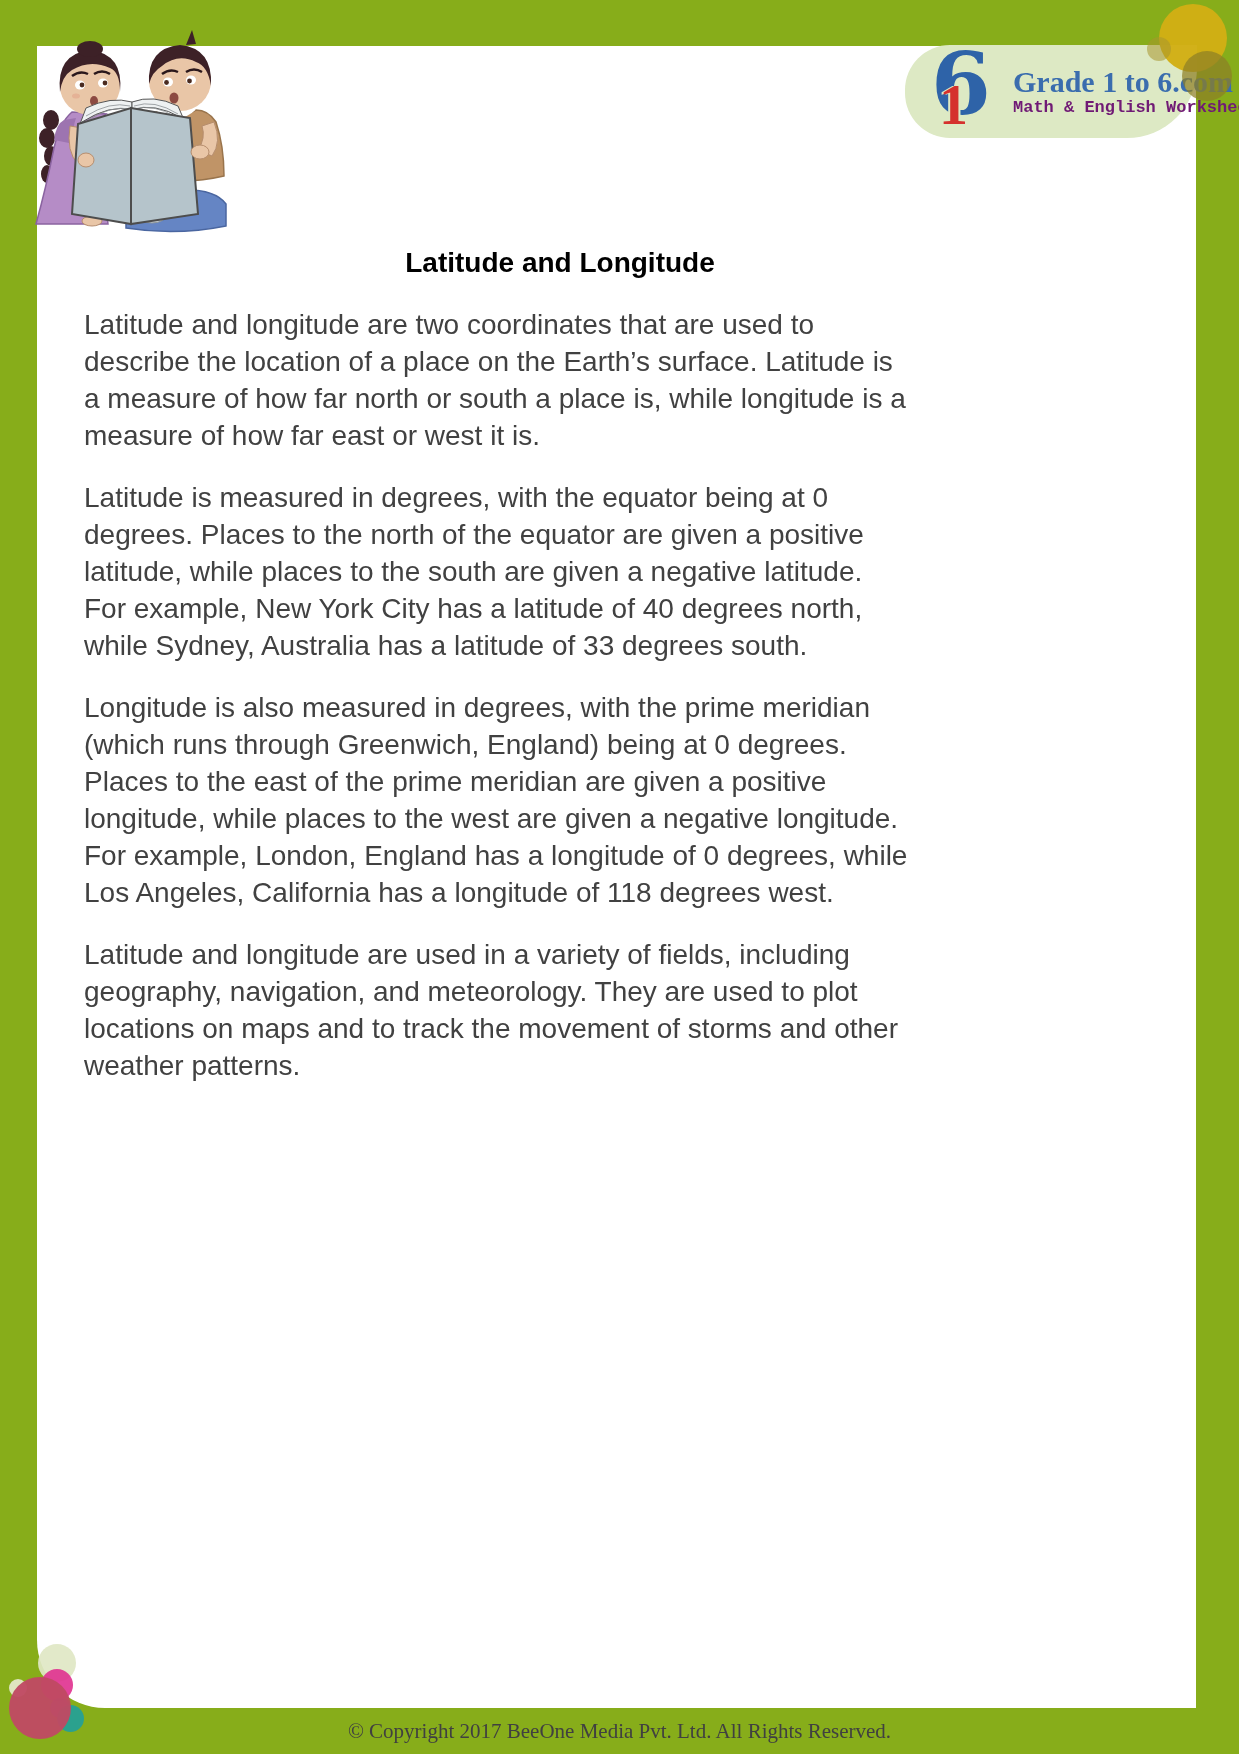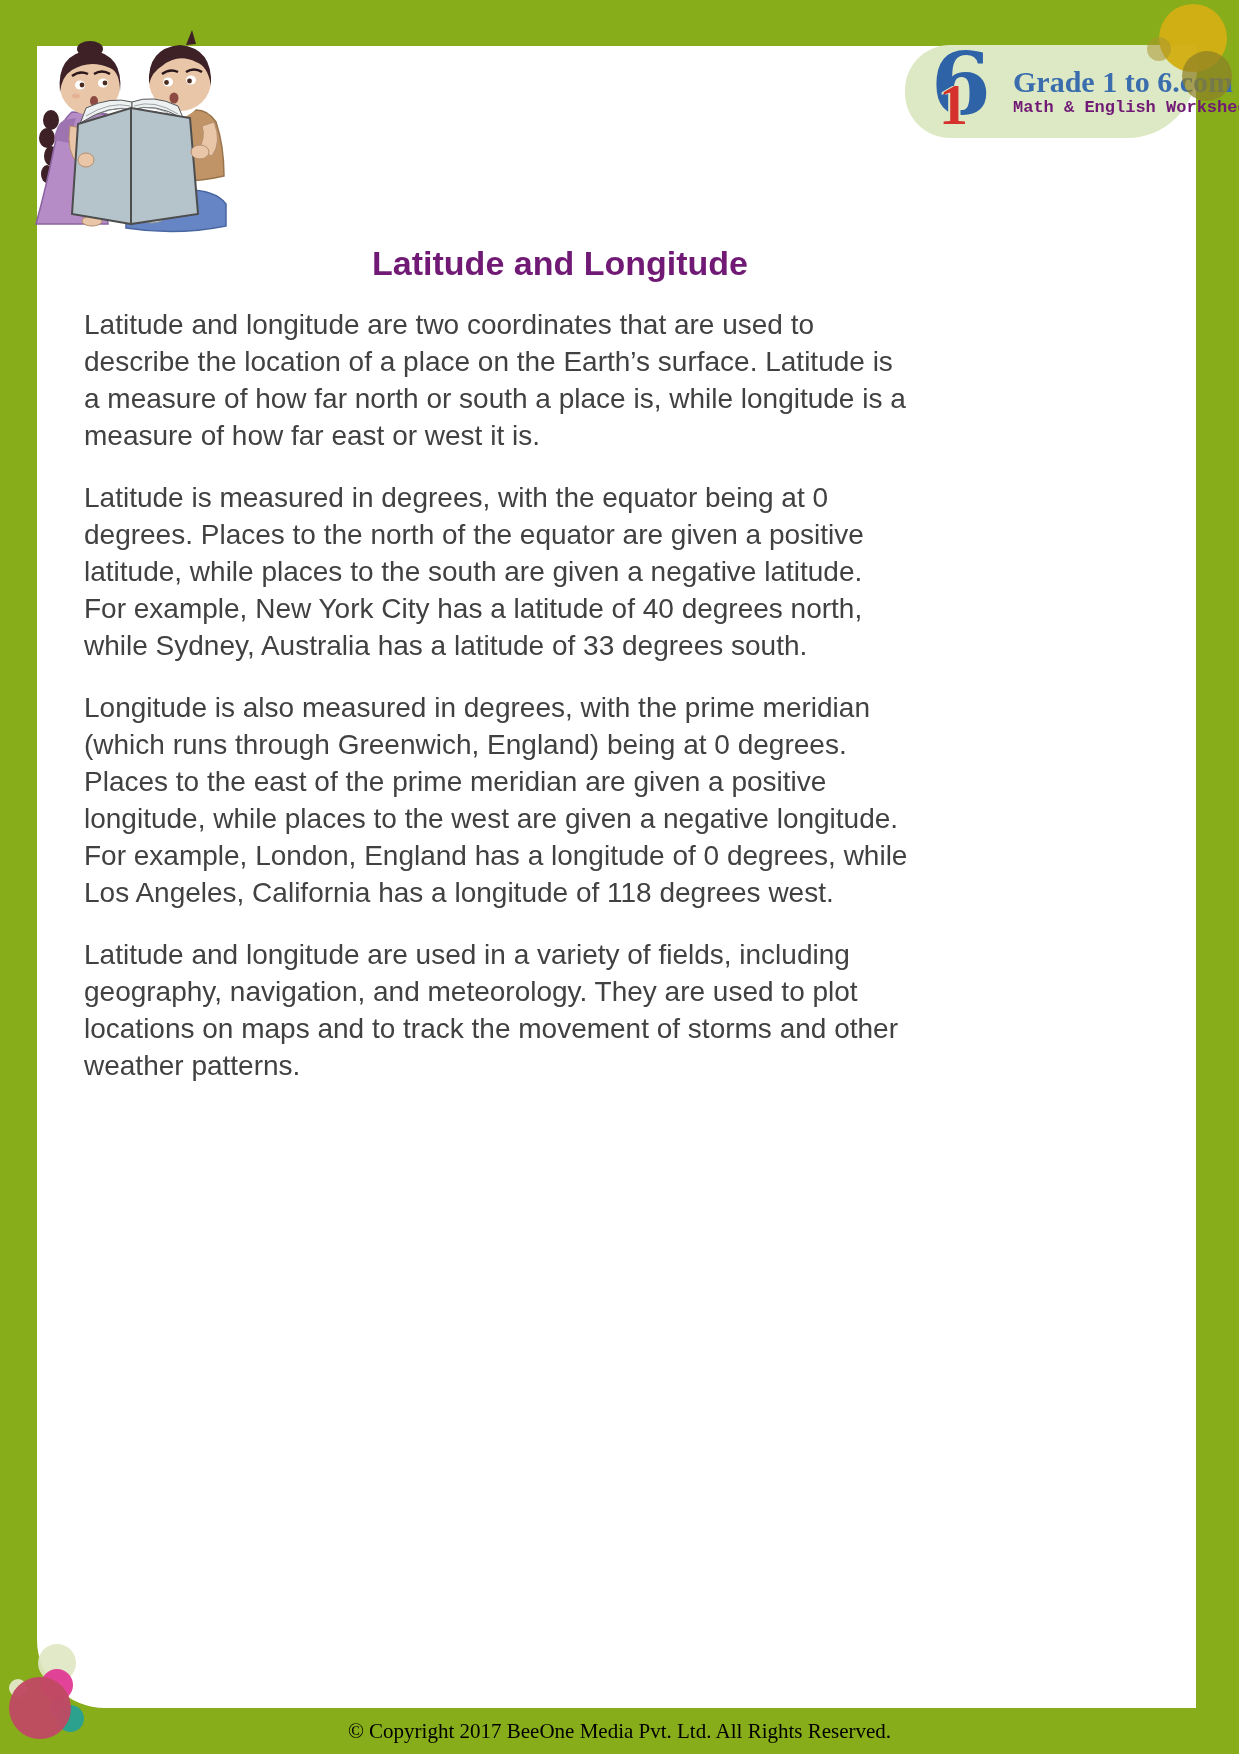--- a/index.html
+++ b/index.html
@@ -53,33 +53,33 @@
   
   .illustration { position:absolute; left:26px; top:24px; width:212px; height:214px; z-index:4; }
   
   .title-block {
     position:absolute; left:160px; top:42px; width:800px; z-index:2;
     text-align:center; color:#232021; font-weight:bold;
     font-size:84px; line-height:93px; letter-spacing:-2px;
   }
   .subtitle {
     position:absolute; left:160px; top:240px; width:800px; z-index:2;
-    text-align:center; color:#701a75; font-weight:bold;
-    font-size:34px; line-height:46px; letter-spacing:0px;
+    text-align:center; color:#000000; font-weight:bold;
+    font-size:28px; line-height:46px; letter-spacing:0px;
   }
   
   .passage {
     position:absolute; left:68px; top:306px; width:1100px; z-index:2;
     color:#414141; font-size:28px; line-height:37px;
   }
   .passage p { margin:0 0 25px 16px; white-space:pre-line; }
   
   .footer-copyright {
     position:absolute; left:0; bottom:7px; width:100%; z-index:2;
-    text-align:center; color:#000000;
+    text-align:center; color:#404040;
     font-family:"Liberation Serif", serif; font-size:21px; line-height:32px;
   }
 </style>
 </head>
 <body>
 
 <div class="page">
 
   <div class="content-area"></div>
 

